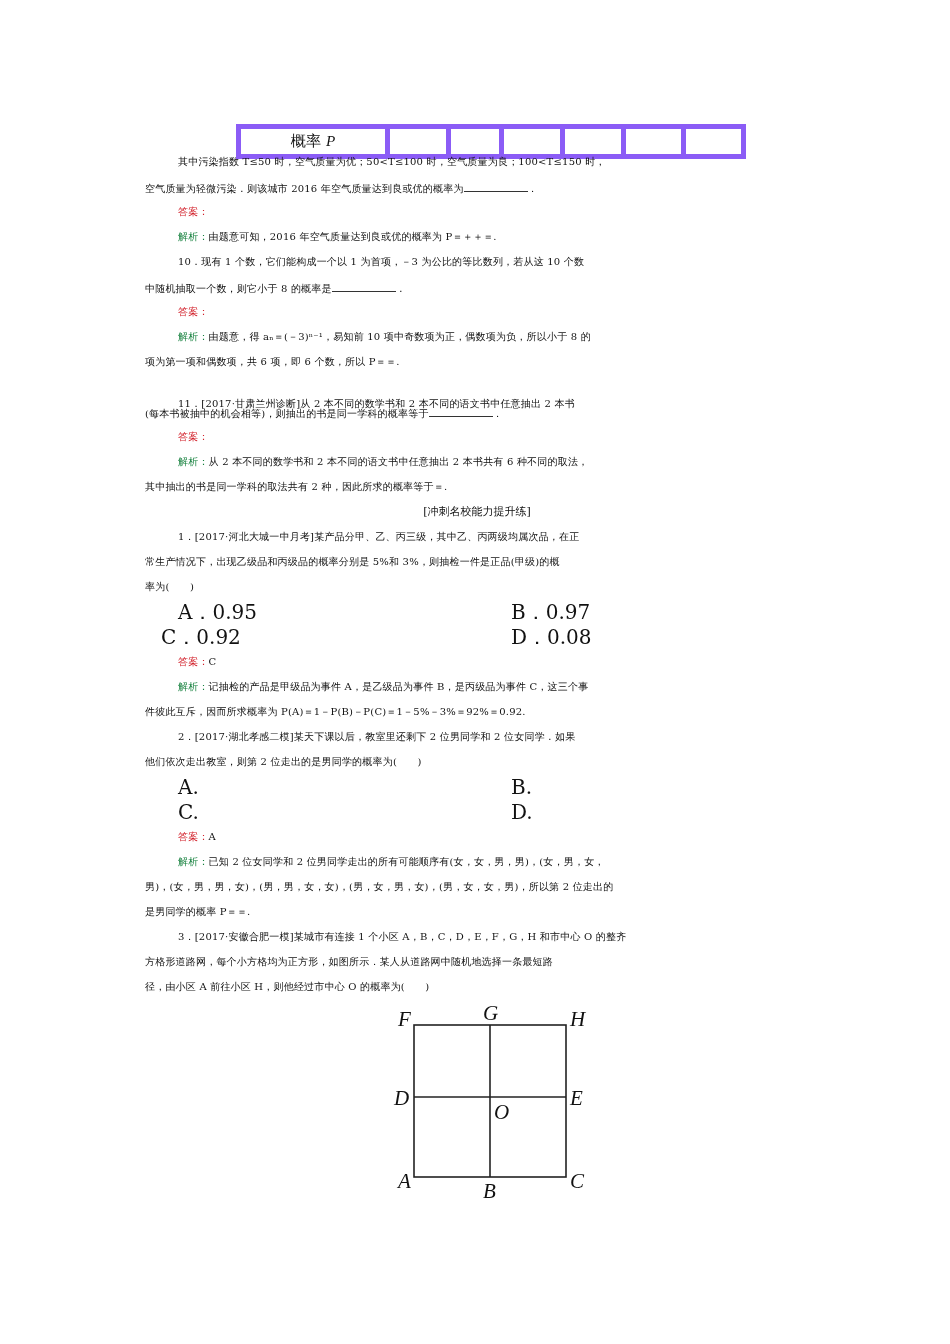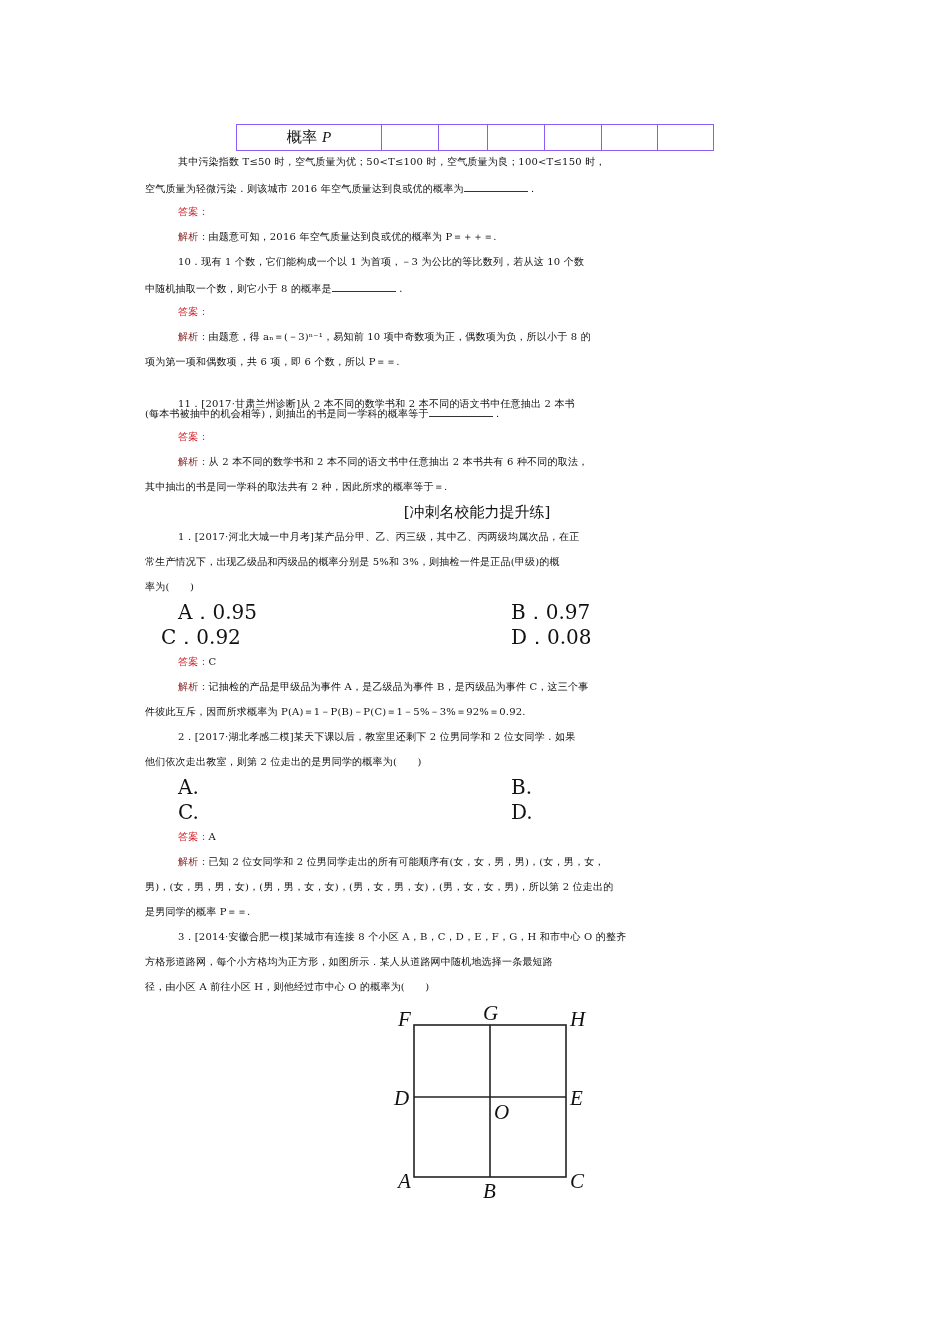--- a/index.html
+++ b/index.html
@@ -2,27 +2,27 @@
 <html><head>
 <meta charset="utf-8">
 <style>
   html, body { margin:0; padding:0; background:#ffffff; }
   body { width:950px; height:1344px; position:relative; overflow:hidden;
          font-family:"DejaVu Serif","Liberation Serif",serif; color:#111; }
   .page { position:absolute; left:145px; top:0; width:664px; }
   .line { position:absolute; left:0; white-space:nowrap; font-size:10px; line-height:20px; height:20px; letter-spacing:0.2px; }
   .ind { left:33px; }
   .red { color:#d2202a; }
-  .blue { color:#7f1d1d;margin-top:34px; }
+  .blue { color:#15803d;margin-top:34px; }
   .it { font-style:italic; font-family:"Liberation Serif",serif; }
   .blank { display:inline-block; width:64px; border-bottom:1px solid #333; height:14px; vertical-align:baseline; }
   table.prob { position:absolute; left:236px; top:124px; border-collapse:collapse; }
-  table.prob td { border:1px solid #8b5cf6; height:25px; padding:0; font-size:15.2px; text-align:center; }
+  table.prob td { border:5px solid #8b5cf6; height:25px; padding:0; font-size:15.2px; text-align:center; }
   .opt { position:absolute; font-size:20px; line-height:20px; white-space:nowrap; }
-  .section { position:absolute; left:0; width:664px; text-align:center; font-size:15px; line-height:20px; }
+  .section { position:absolute; left:0; width:664px; text-align:center; font-size:11px; line-height:20px; }
   .fig { position:absolute; left:380px; top:995px; width:220px; height:210px; }
   .fig .lbl { position:absolute; font-style:italic; font-family:"Liberation Serif",serif; font-size:21px; line-height:21px; }
 </style>
 </head>
 <body>
 
 <table class="prob">
   <tbody>
       <tr>
     <td style="width:144px"><span>概率 </span><span class="it">P</span></td>
@@ -72,21 +72,21 @@
   <div class="line" style="top:752px">他们依次走出教室，则第 2 位走出的是男同学的概率为(　　)</div>
   <div class="opt" style="left:33px;top:777px">A.</div>
   <div class="opt" style="left:366px;top:777px">B.</div>
   <div class="opt" style="left:33px;top:802px">C.</div>
   <div class="opt" style="left:366px;top:802px">D.</div>
   <div class="line ind" style="top:827px"><span class="red">答案：</span><span>A</span></div>
   <div class="line ind" style="top:852px"><span class="blue">解析：</span><span>已知 2 位女同学和 2 位男同学走出的所有可能顺序有(女，女，男，男)，(女，男，女，</span></div>
   <div class="line" style="top:877px">男)，(女，男，男，女)，(男，男，女，女)，(男，女，男，女)，(男，女，女，男)，所以第 2 位走出的</div>
   <div class="line" style="top:902px">是男同学的概率 P＝＝.</div>
 
-  <div class="line ind" style="top:927px">3．[2014·安徽合肥一模]某城市有连接 8 个小区 A，B，C，D，E，F，G，H 和市中心 O 的整齐</div>
+  <div class="line ind" style="top:927px">3．[2017·安徽合肥一模]某城市有连接 1 个小区 A，B，C，D，E，F，G，H 和市中心 O 的整齐</div>
   <div class="line" style="top:952px">方格形道路网，每个小方格均为正方形，如图所示．某人从道路网中随机地选择一条最短路</div>
   <div class="line" style="top:977px">径，由小区 A 前往小区 H，则他经过市中心 O 的概率为(　　)</div>
 </div>
 
 <div class="fig">
   <svg width="220" height="210" style="position:absolute;left:0;top:0">
     <rect x="34" y="30" width="152" height="152" fill="none" stroke="#222" stroke-width="1.6"></rect>
     <line x1="110" y1="30" x2="110" y2="182" stroke="#222" stroke-width="1.6"></line>
     <line x1="34" y1="102" x2="186" y2="102" stroke="#222" stroke-width="1.6"></line>
   </svg>

